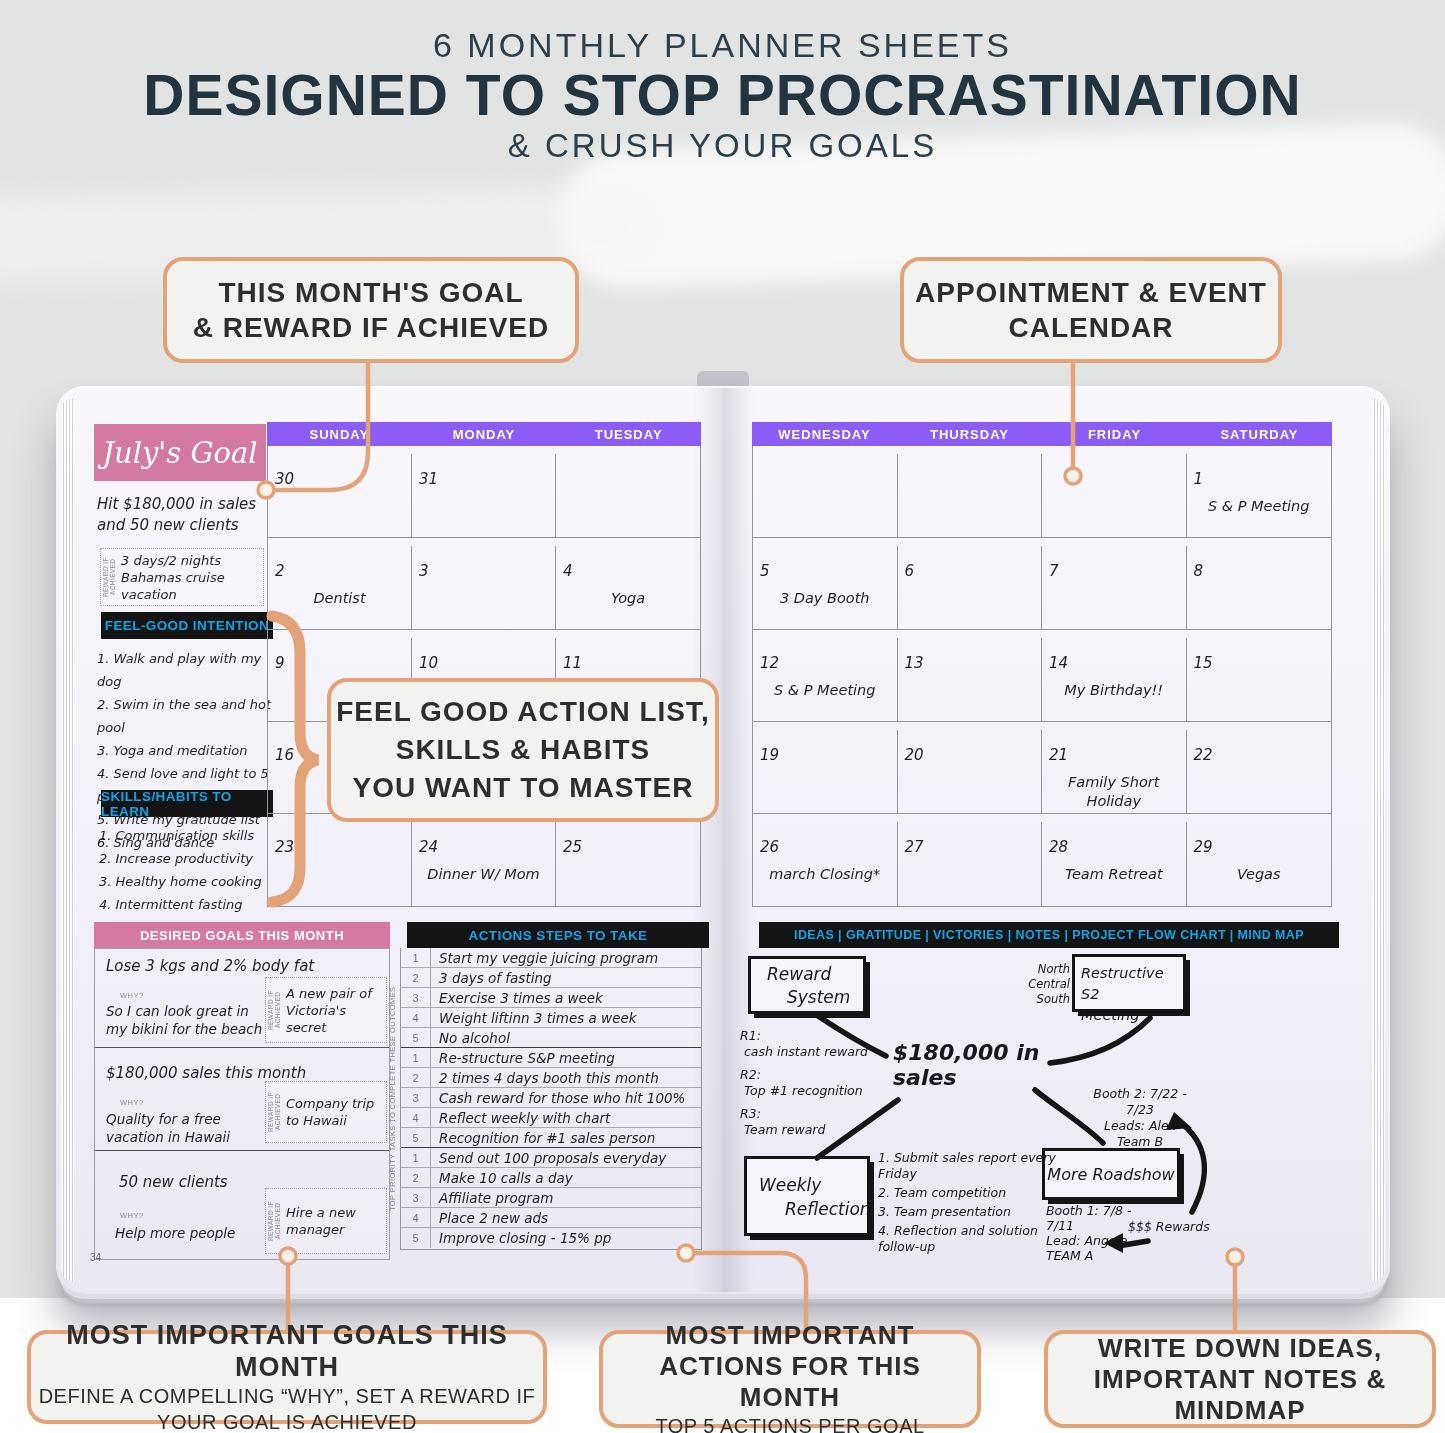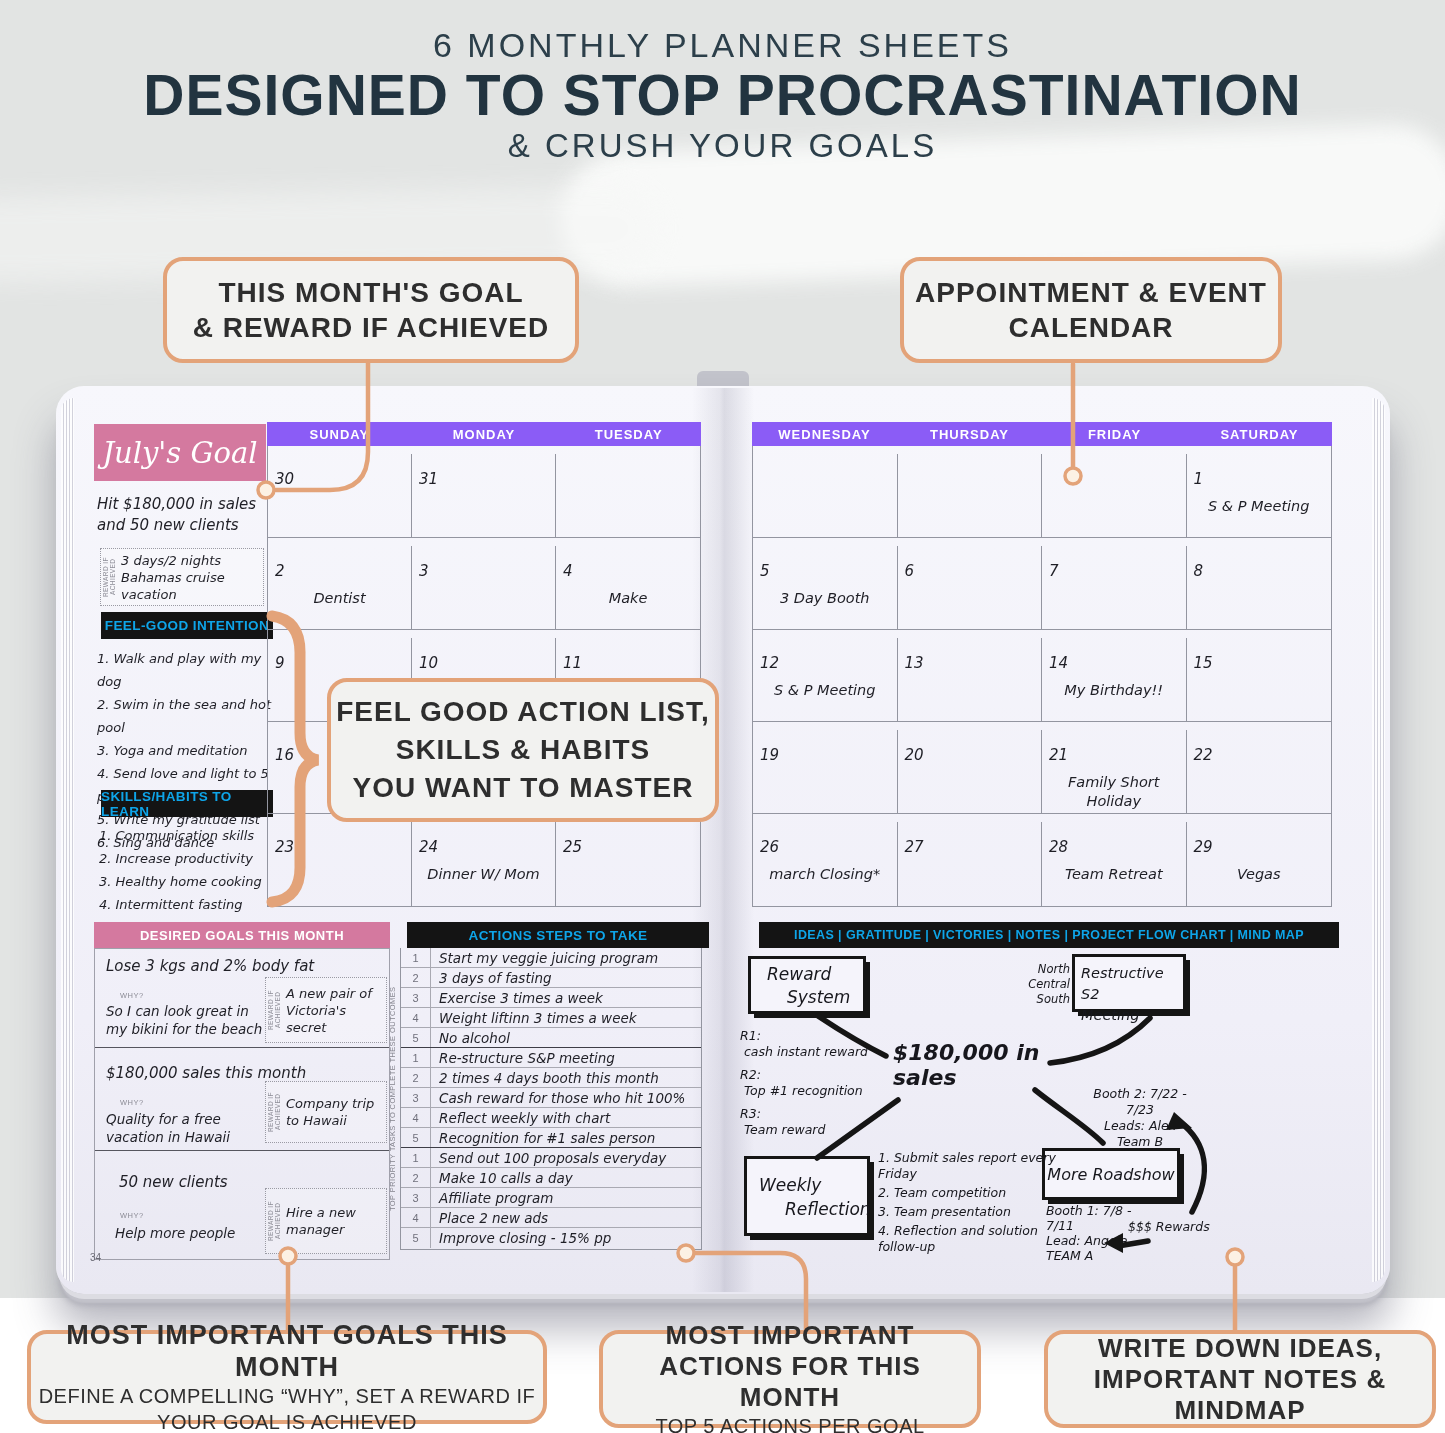--- a/index.html
+++ b/index.html
@@ -205,21 +205,21 @@
         <span class="cnote hw">Dentist</span>
       </div>
 
       <div class="cell">
         <span class="dnum hw">3</span>
         <span class="cnote hw"></span>
       </div>
 
       <div class="cell">
         <span class="dnum hw">4</span>
-        <span class="cnote hw">Make</span>
+        <span class="cnote hw">Yoga</span>
       </div>
 
       <div class="cell">
         <span class="dnum hw">9</span>
         <span class="cnote hw"></span>
       </div>
 
       <div class="cell">
         <span class="dnum hw">10</span>
         <span class="cnote hw"></span>

